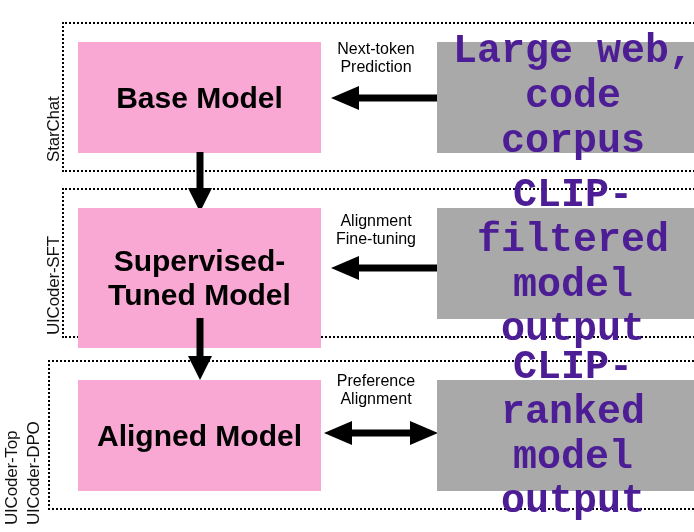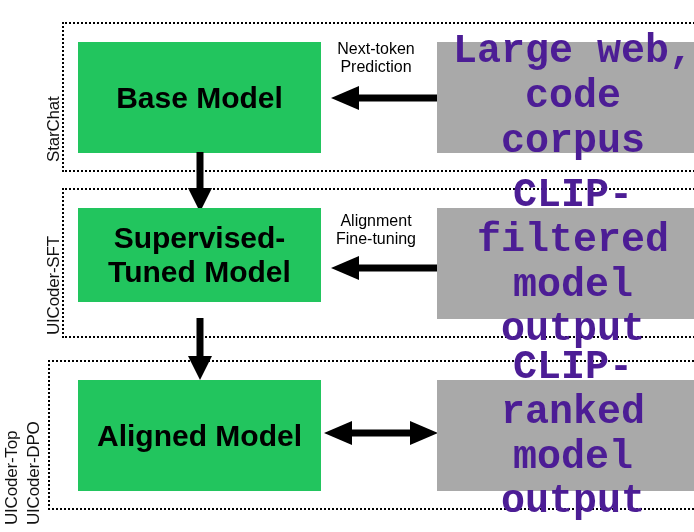--- a/index.html
+++ b/index.html
@@ -29,21 +29,21 @@
   .group-frame{
     position:absolute;
     border:2px dotted #000000;
     background:transparent;
     box-sizing:border-box;
   }
 
   
   .model-box{
     position:absolute;
-    background:#22c55e;
+    background:#f9a8d4;
     display:flex;
     align-items:center;
     justify-content:center;
     text-align:center;
     box-sizing:border-box;
   }
   .model-box .boxtext{
     color:#000000;
     font-weight:bold;
     font-size:30px;
@@ -114,21 +114,21 @@
 
   <svg class="arrow-svg" style="left:185px;top:152px;width:30px;height:60px;" viewBox="0 0 30 60">
     <line x1="15" y1="0" x2="15" y2="44" stroke="#000000" stroke-width="7"></line>
     <polygon points="15,60 3,36 27,36" fill="#000000"></polygon>
   </svg>
 
   <div class="stage-label" style="left:44px;top:335px;">UICoder-SFT</div>
 
   <div class="group-frame" style="left:62px;top:188px;width:640px;height:150px;"></div>
 
-  <div class="model-box" style="left:78px;top:208px;width:243px;height:94px;">
+  <div class="model-box" style="left:78px;top:208px;width:243px;height:140px;">
     <span class="boxtext">Supervised-
 Tuned Model</span>
   </div>
 
   <div class="edge-caption" style="left:326px;top:212px;width:100px;">Alignment
 Fine-tuning</div>
 
   <svg class="arrow-svg" style="left:325px;top:255px;width:114px;height:26px;" viewBox="0 0 114 26">
     <line x1="114" y1="13" x2="30" y2="13" stroke="#000000" stroke-width="7"></line>
     <polygon points="6,13 34,1 34,25" fill="#000000"></polygon>
@@ -147,20 +147,22 @@
   <div class="stage-label" style="left:2px;top:525px;">UICoder-Top</div>
 
   <div class="stage-label" style="left:24px;top:525px;">UICoder-DPO</div>
 
   <div class="group-frame" style="left:48px;top:360px;width:654px;height:150px;"></div>
 
   <div class="model-box" style="left:78px;top:380px;width:243px;height:111px;">
     <span class="boxtext">Aligned Model</span>
   </div>
 
+  <div class="edge-caption" style="left:326px;top:372px;width:100px;">Preference
+Alignment</div>
 
   <svg class="arrow-svg" style="left:322px;top:420px;width:118px;height:26px;" viewBox="0 0 118 26">
     <line x1="26" y1="13" x2="92" y2="13" stroke="#000000" stroke-width="7"></line>
     <polygon points="2,13 30,1 30,25" fill="#000000"></polygon>
     <polygon points="116,13 88,1 88,25" fill="#000000"></polygon>
   </svg>
 
   <div class="data-box" style="left:437px;top:380px;width:272px;height:111px;">
     <span class="boxtext">CLIP-ranked
 model output</span>

